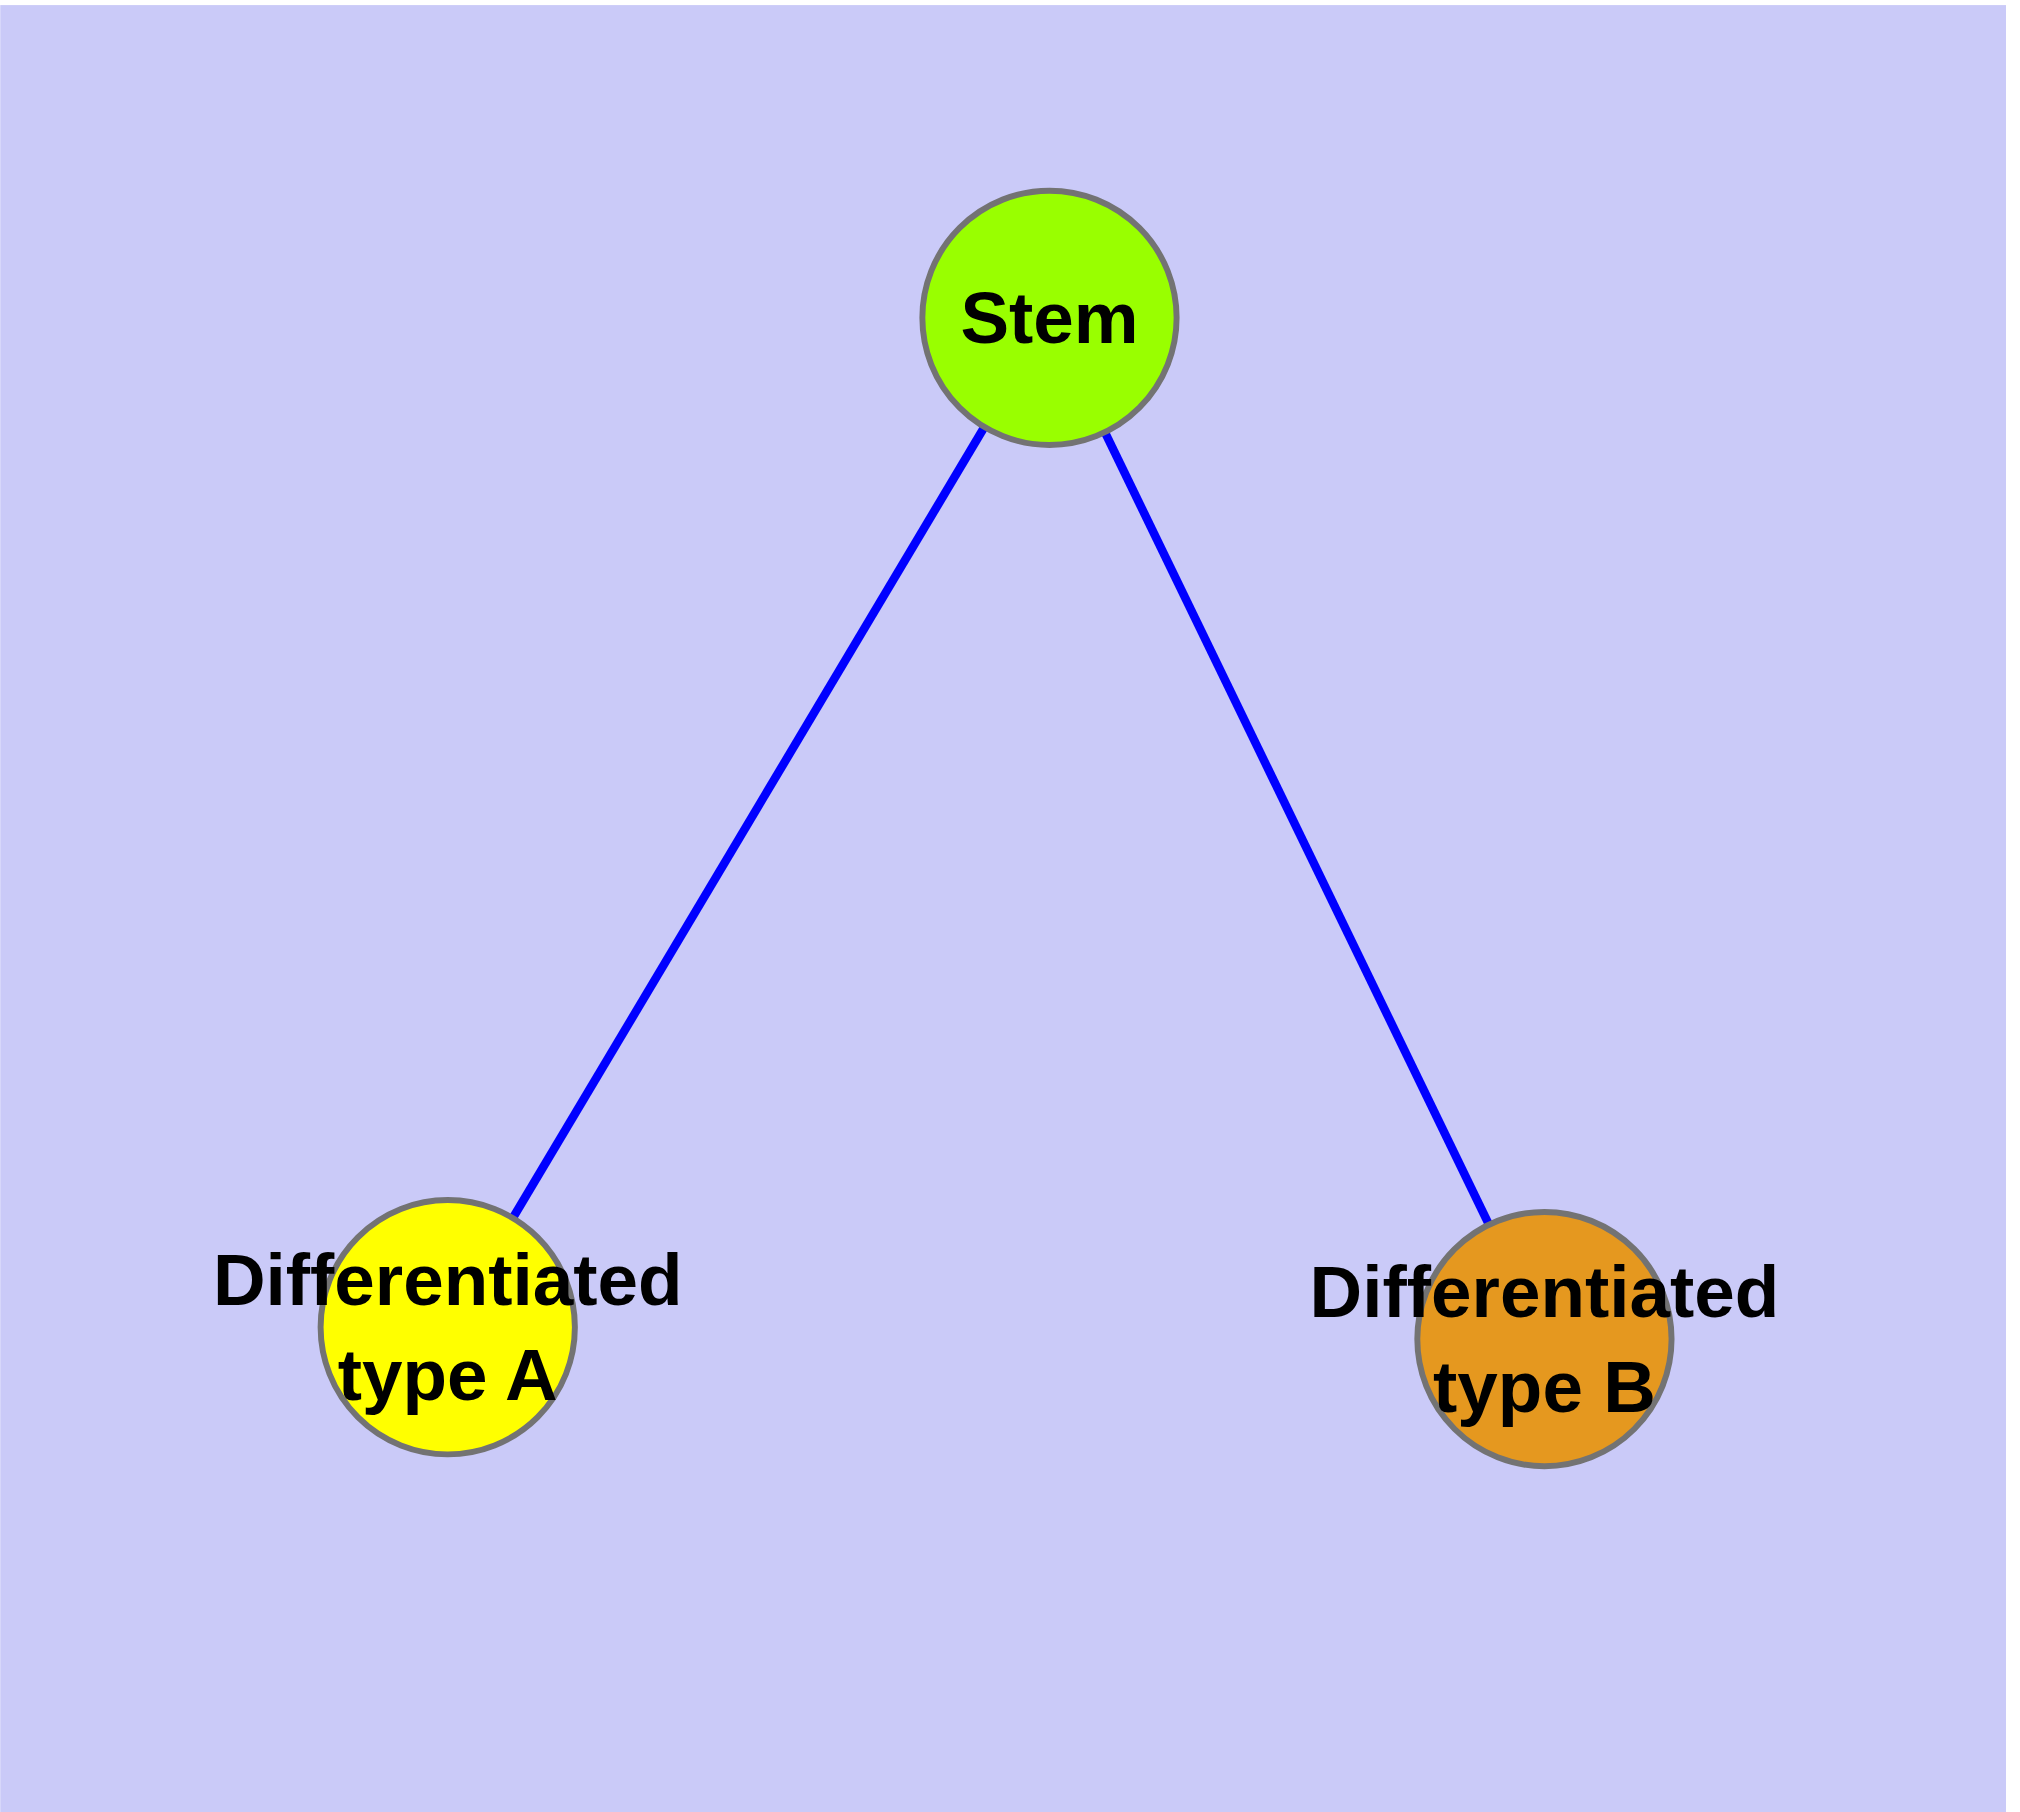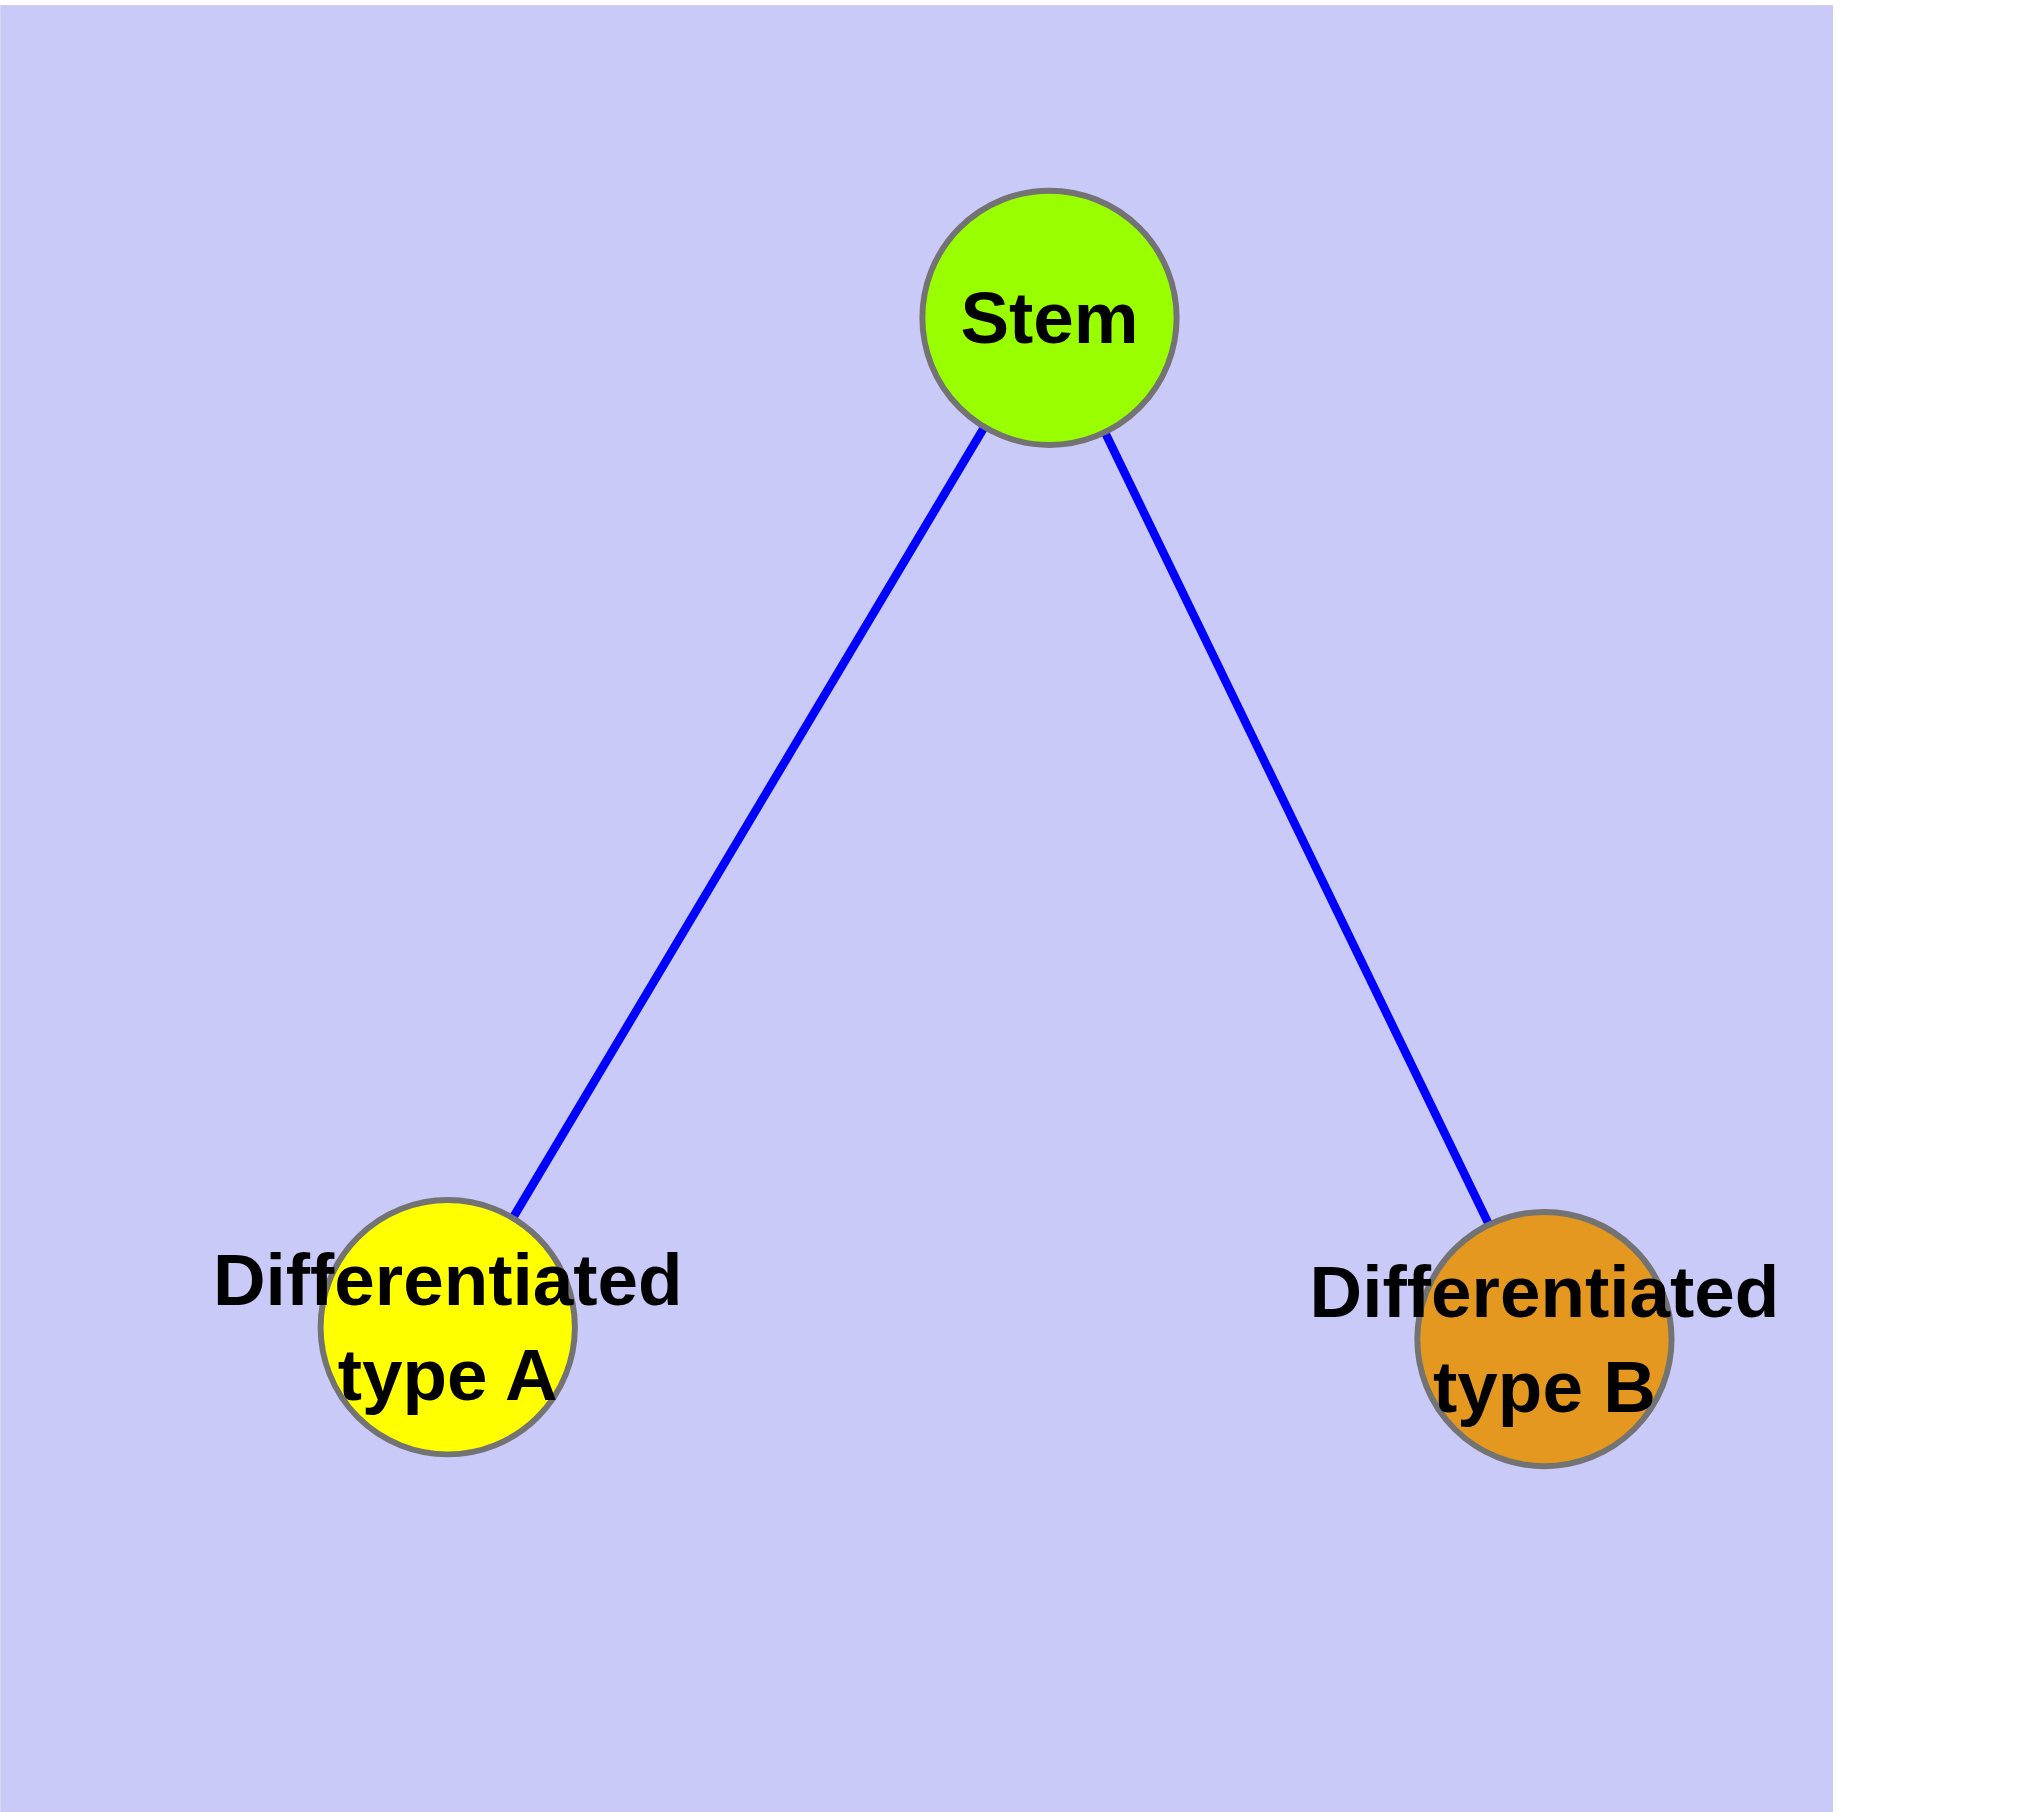--- a/index.html
+++ b/index.html
@@ -1,21 +1,21 @@
 <!DOCTYPE html>
 <html style="font-size:13.6px"><head>
 <meta charset="utf-8">
 <style>
   html, body {
     margin: 0;
     padding: 0;
   }
   .diagram-wrap {
     position: relative;
-    width: 1833px;
+    width: 2006px;
     height: 1812px;
     overflow: hidden;
   }
   svg {
     display: block;
   }
   .node-label {
     font-family: "Liberation Sans", sans-serif;
     font-weight: bold;
     font-size: 86px;

